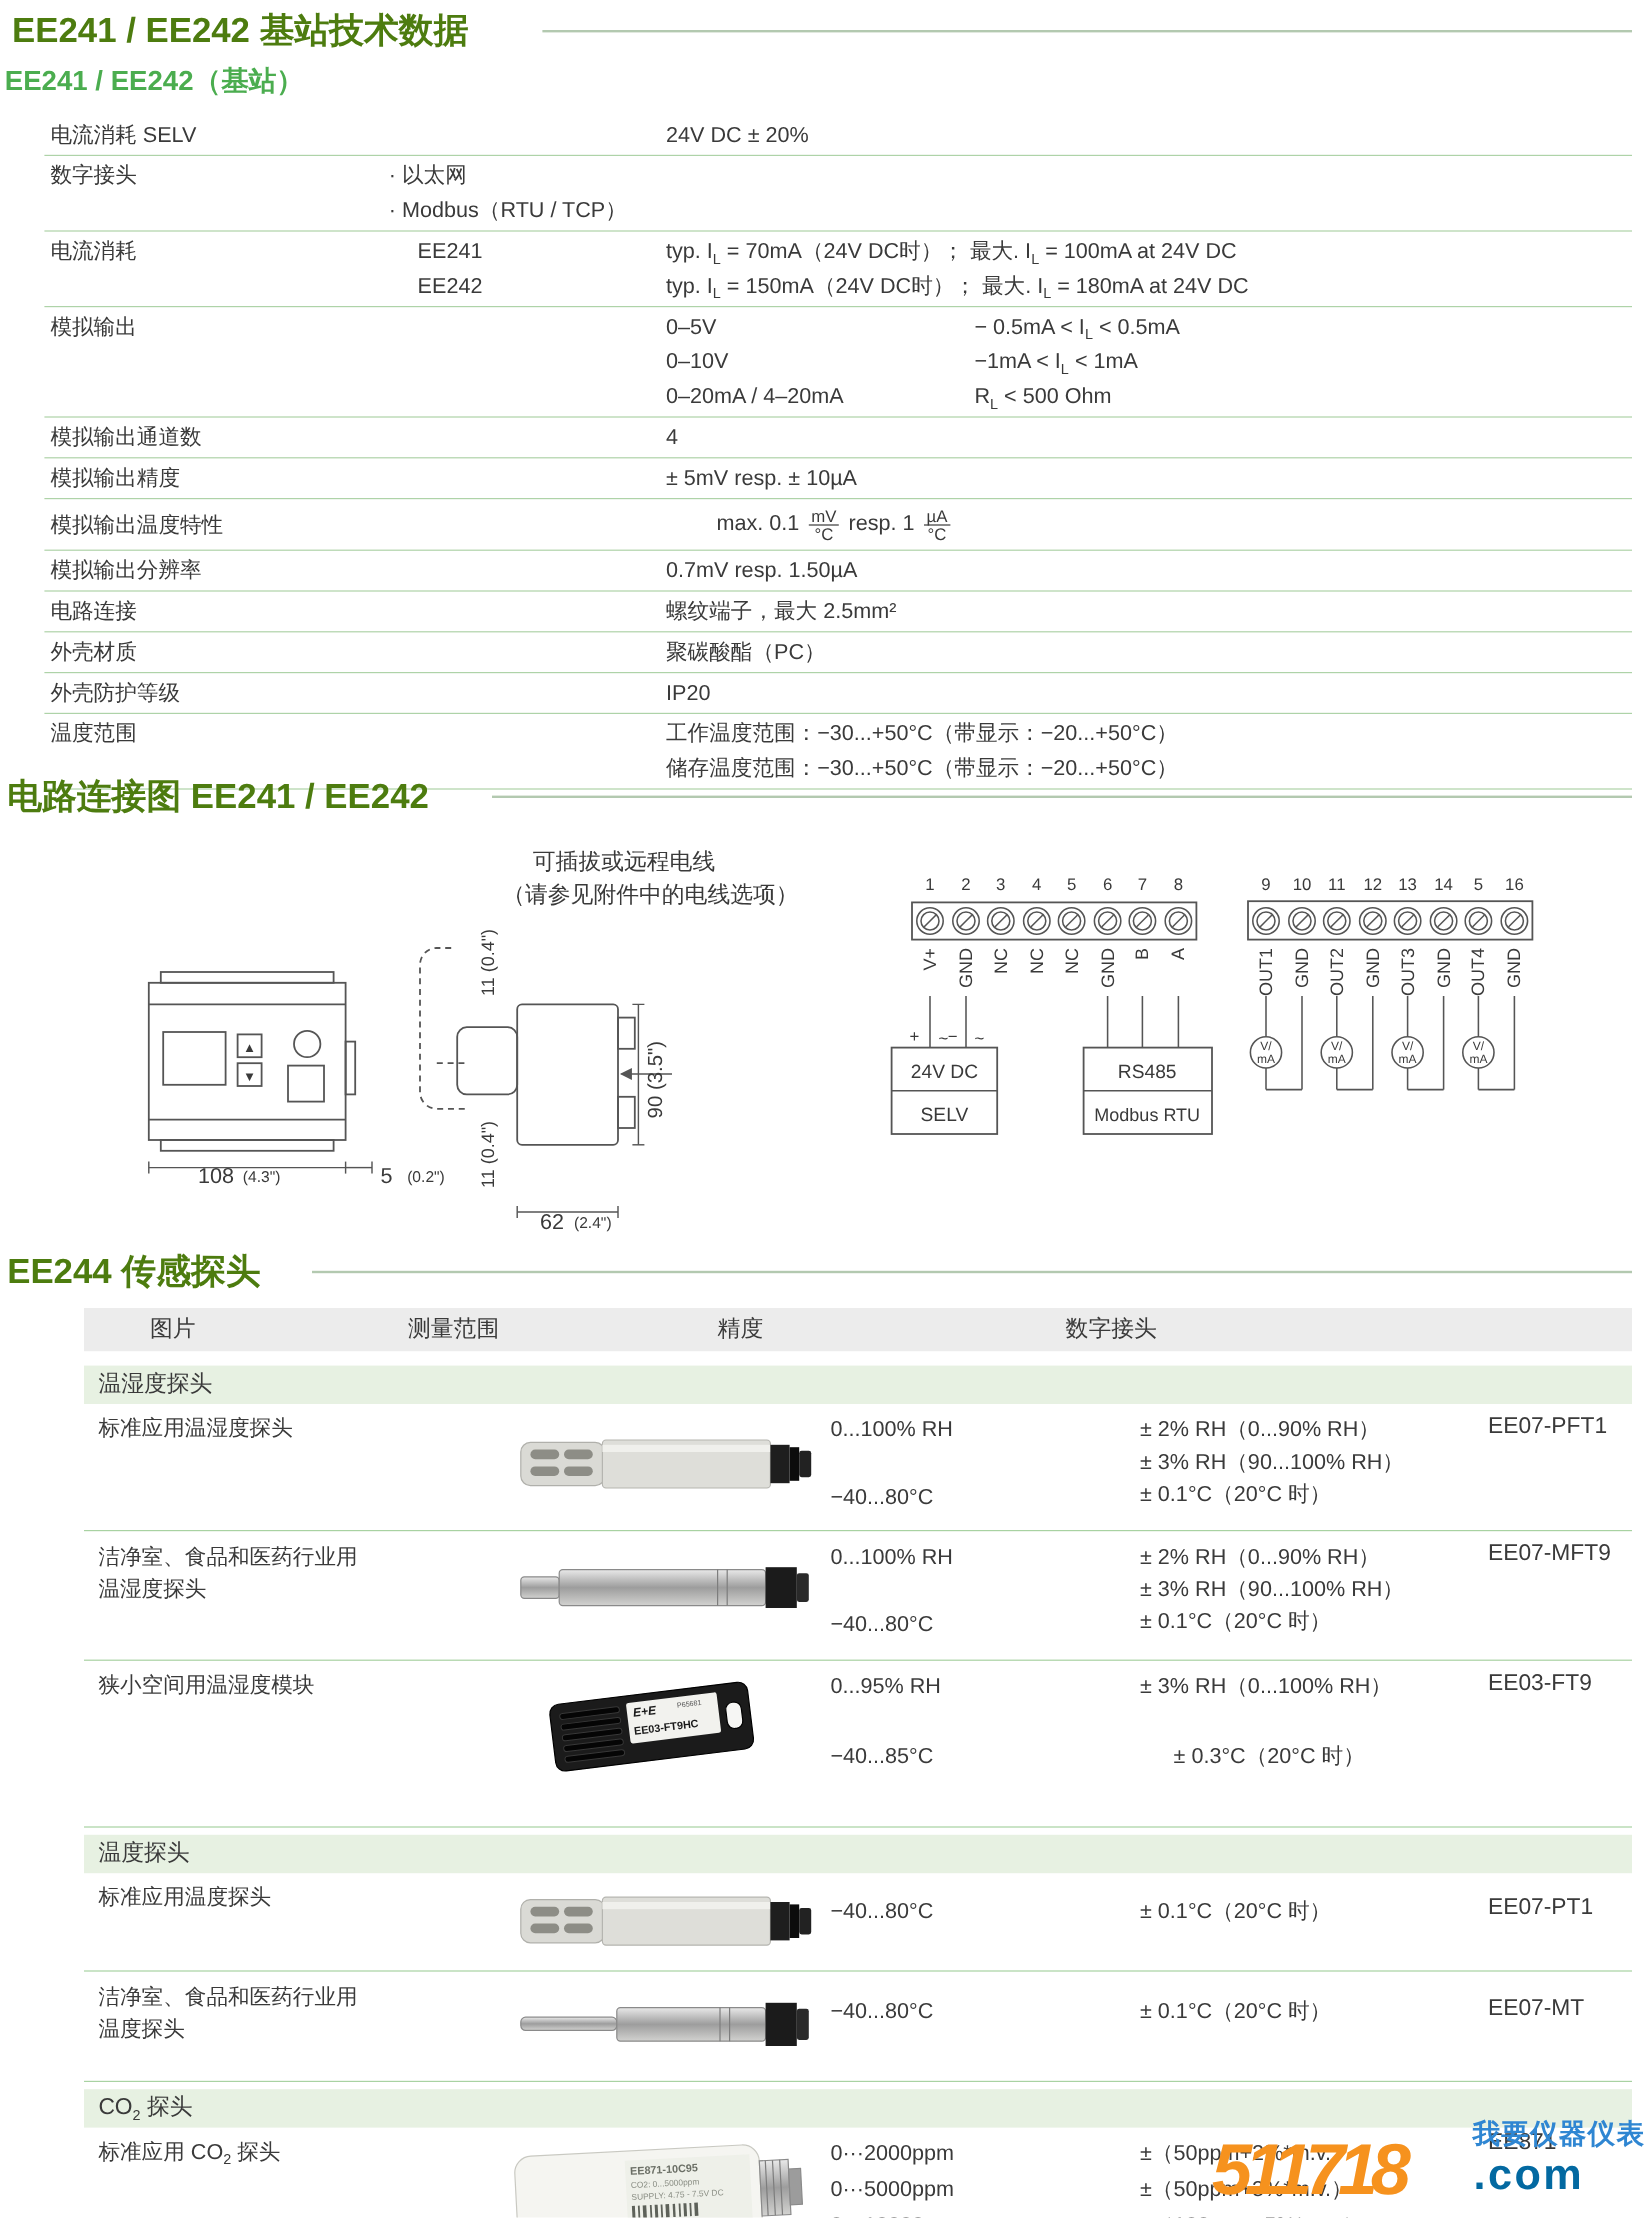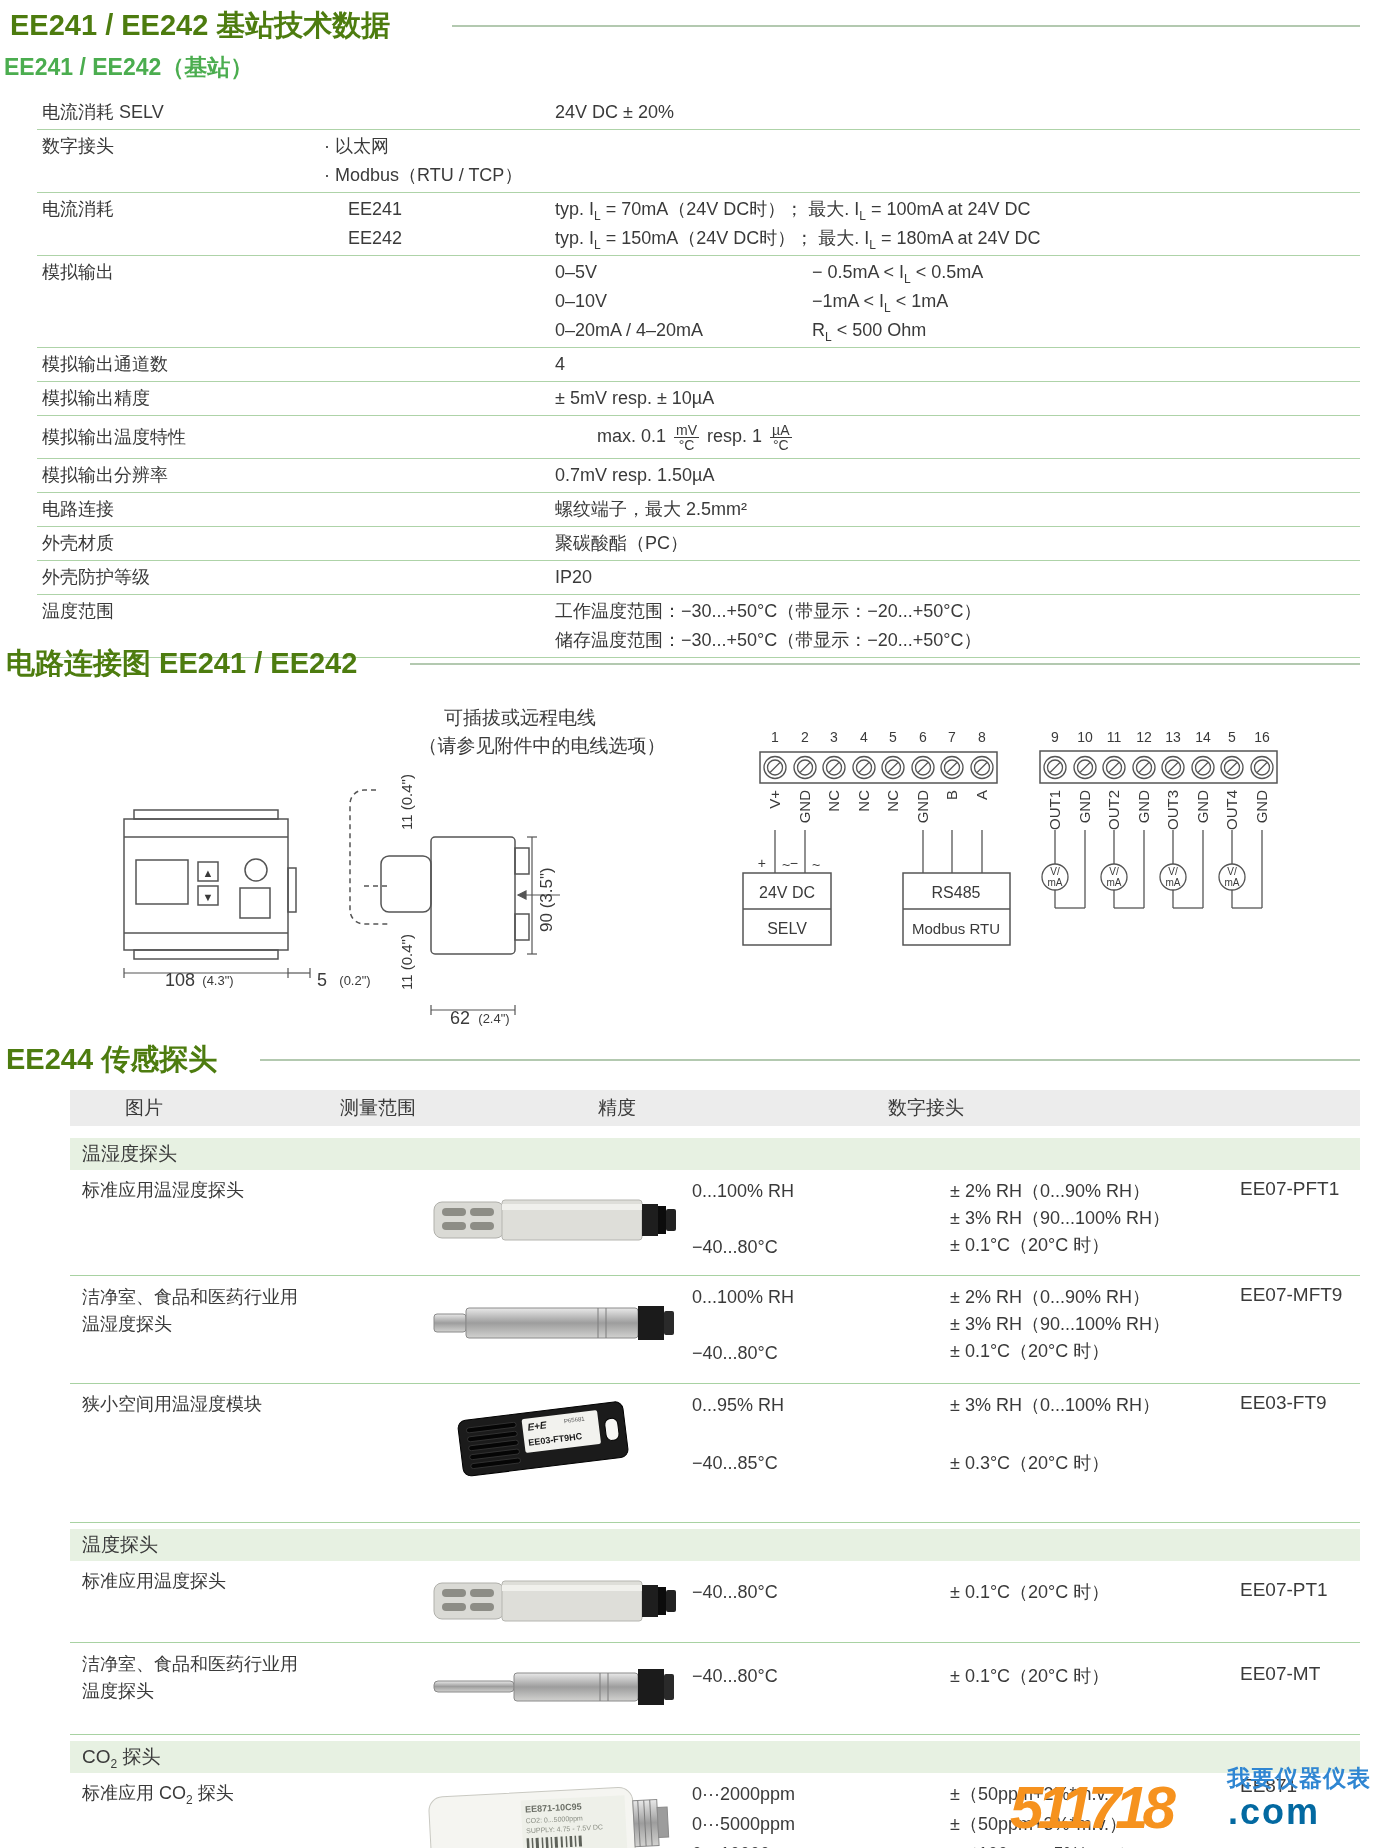--- a/index.html
+++ b/index.html
@@ -465,21 +465,21 @@
           <rect x="176" y="38" width="13" height="22" rx="6" fill="#f6f6f4" stroke="#000"></rect>
         </g>
       </svg>
     </div>
     <div class="c-range">
       <div class="r-line pt">0...95% RH</div>
       <div class="r-line" style="margin-top:31px;">−40...85°C</div>
     </div>
     <div class="c-acc">
       <div class="r-line pt">± 3% RH（0...100% RH）</div>
-      <div class="r-line" style="margin-top:31px;">± 0.3°C（20°C 时）</div>
+      <div class="r-line" style="margin-top:31px;margin-left:28px;">± 0.3°C（20°C 时）</div>
     </div>
     <div class="c-code pt">EE03-FT9</div>
   </div>
 
   <div class="pgroup">温度探头</div>
 
   <div class="prow" style="min-height:80px;">
     <div class="c-app pt">标准应用温度探头</div>
     <div class="c-img">
       <svg width="250" height="72" viewBox="0 0 250 72" style="margin:4px 0 0 8px;">

